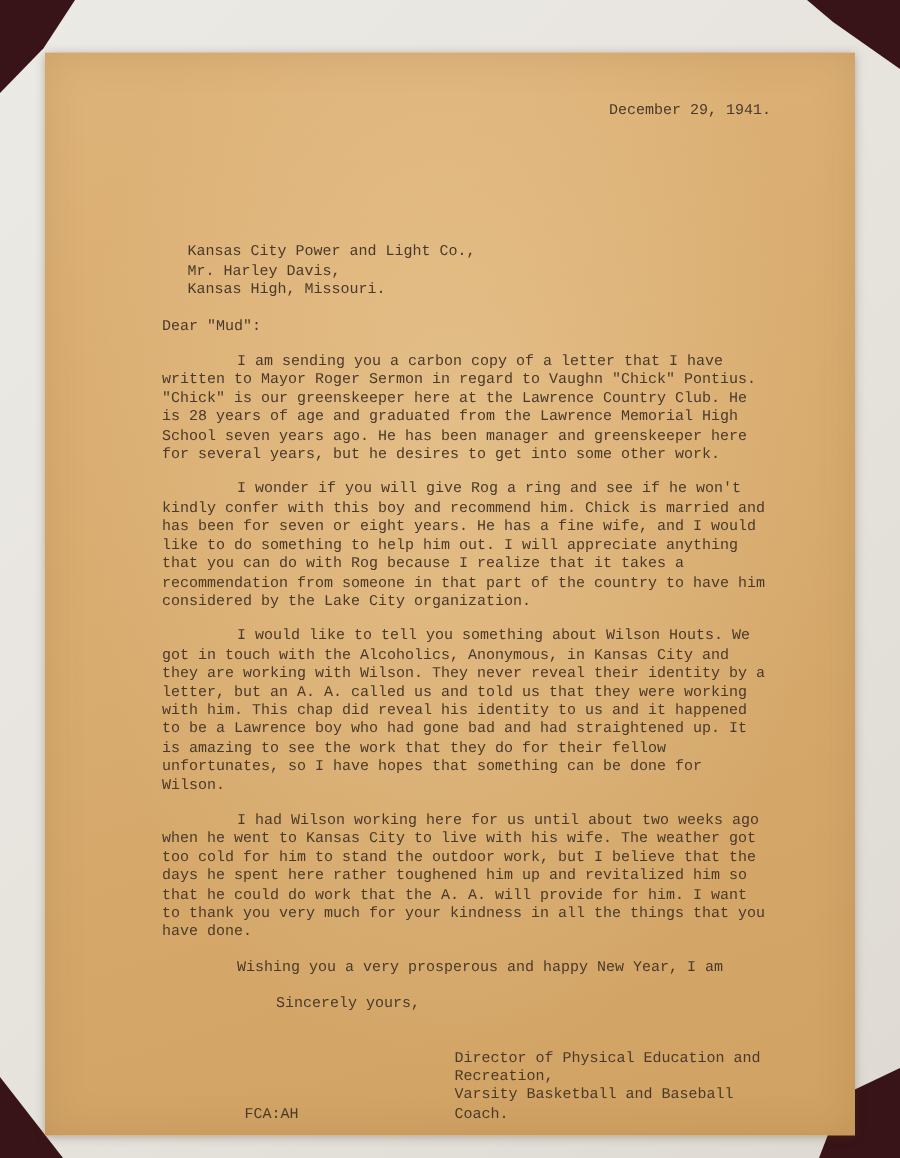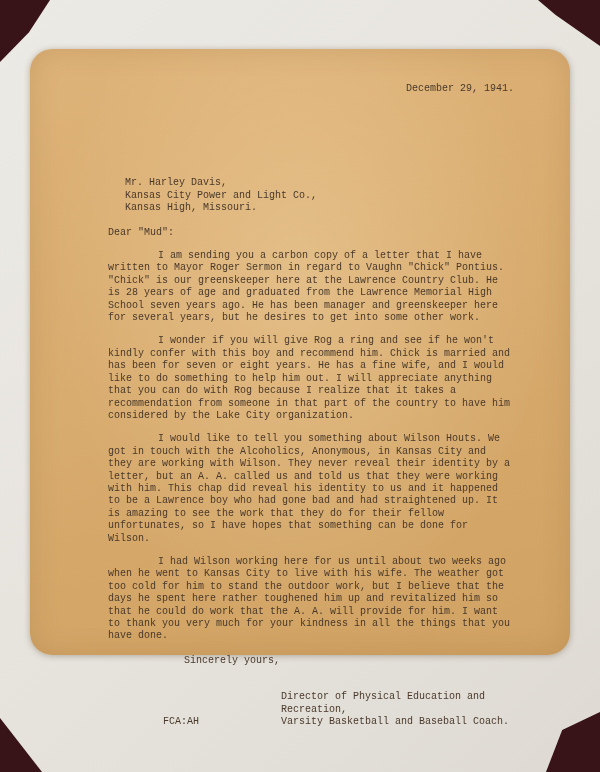--- a/index.html
+++ b/index.html
@@ -25,34 +25,33 @@
   .corner.tr { right: 0; top: 0; width: 62px; height: 46px;
     clip-path: polygon(0 0, 100% 0, 100% 100%, 28% 32%); }
   .corner.bl { left: 0; bottom: 0; width: 42px; height: 54px;
     clip-path: polygon(0 0, 100% 100%, 0 100%); }
   .corner.br { right: 0; bottom: 0; width: 54px; height: 60px;
     clip-path: polygon(100% 0, 100% 100%, 0 100%, 30% 30%); }
 
   .paper {
     position: absolute;
     left: 30px;
-    top: 49px;
+    top: 35px;
     width: 540px;
-    height: 606px;
+    height: 722px;
     background:
       radial-gradient(ellipse at 50% 38%, rgba(255, 236, 198, 0.28), rgba(0,0,0,0) 65%),
       linear-gradient(163deg, #debw);
     background:
       radial-gradient(ellipse at 50% 38%, rgba(255, 236, 198, 0.28), rgba(0,0,0,0) 65%),
       linear-gradient(163deg, #deb379 0%, #d8ab6e 48%, #d0a263 100%);
     box-shadow: 0 1px 6px rgba(80, 60, 35, 0.35), inset 0 0 28px rgba(120, 85, 40, 0.18);
     color: #4a392a;
     font-size: 10px;
     line-height: 12.4px;
-    border-radius: 22px;
   }
   .content {
     margin: 0 48px 0 78px;
     width: 406px;
   }
   .date-line {
     margin-top: 34px;
     text-align: right;
   }
   .address {
@@ -74,52 +73,53 @@
   .valediction {
     margin-top: 12px;
     margin-left: 76px;
   }
   .sig-row {
     display: flex;
     align-items: flex-end;
     margin: 24px 0 0 55px;
   }
   .initials { flex: 0 0 auto; }
-  .sig-title { margin-left: 82px; }
+  .sig-title { margin-left: 104px; }
 </style>
 </head>
 <body>
 
 <div class="scene">
 
   <div class="corner tl"></div>
   <div class="corner tr"></div>
   <div class="corner bl"></div>
   <div class="corner br"></div>
 
   <div class="paper">
     <div class="content">
 
       <div class="date-line">December 29, 1941.</div>
 
       <div class="address">
+        <div>Kansas City Power and Light Co.,</div>
         <div>Mr. Harley Davis,</div>
-        <div>Kansas City Power and Light Co.,</div>
         <div>Kansas High, Missouri.</div>
       </div>
 
       <div class="salutation">Dear "Mud":</div>
 
       <div class="body">
         <p>I am sending you a carbon copy of a letter that I have written to Mayor Roger Sermon in regard to Vaughn "Chick" Pontius. "Chick" is our greenskeeper here at the Lawrence Country Club. He is 28 years of age and graduated from the Lawrence Memorial High School seven years ago. He has been manager and greenskeeper here for several years, but he desires to get into some other work.</p>
         <p>I wonder if you will give Rog a ring and see if he won't kindly confer with this boy and recommend him. Chick is married and has been for seven or eight years. He has a fine wife, and I would like to do something to help him out. I will appreciate anything that you can do with Rog because I realize that it takes a recommendation from someone in that part of the country to have him considered by the Lake City organization.</p>
         <p>I would like to tell you something about Wilson Houts. We got in touch with the Alcoholics, Anonymous, in Kansas City and they are working with Wilson. They never reveal their identity by a letter, but an A. A. called us and told us that they were working with him. This chap did reveal his identity to us and it happened to be a Lawrence boy who had gone bad and had straightened up. It is amazing to see the work that they do for their fellow unfortunates, so I have hopes that something can be done for Wilson.</p>
         <p>I had Wilson working here for us until about two weeks ago when he went to Kansas City to live with his wife. The weather got too cold for him to stand the outdoor work, but I believe that the days he spent here rather toughened him up and revitalized him so that he could do work that the A. A. will provide for him. I want to thank you very much for your kindness in all the things that you have done.</p>
       </div>
 
+      <div class="closing-line">Wishing you a very prosperous and happy New Year, I am</div>
 
       <div class="valediction">Sincerely yours,</div>
 
       <div class="sig-row">
         <div class="initials">FCA:AH</div>
         <div class="sig-title">
           <div>Director of Physical Education and Recreation,</div>
           <div>Varsity Basketball and Baseball Coach.</div>
         </div>
       </div>

